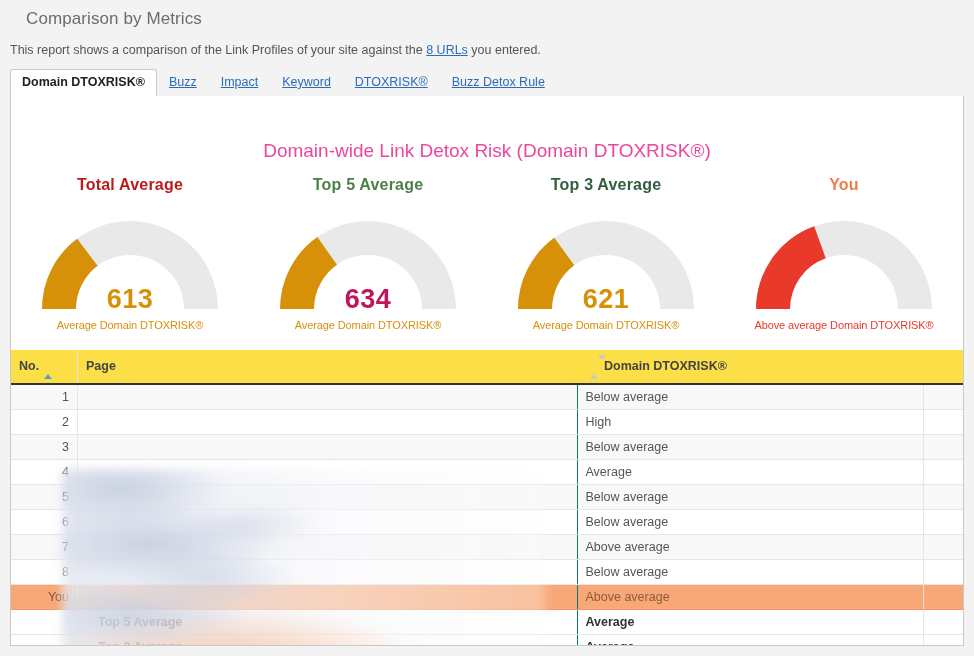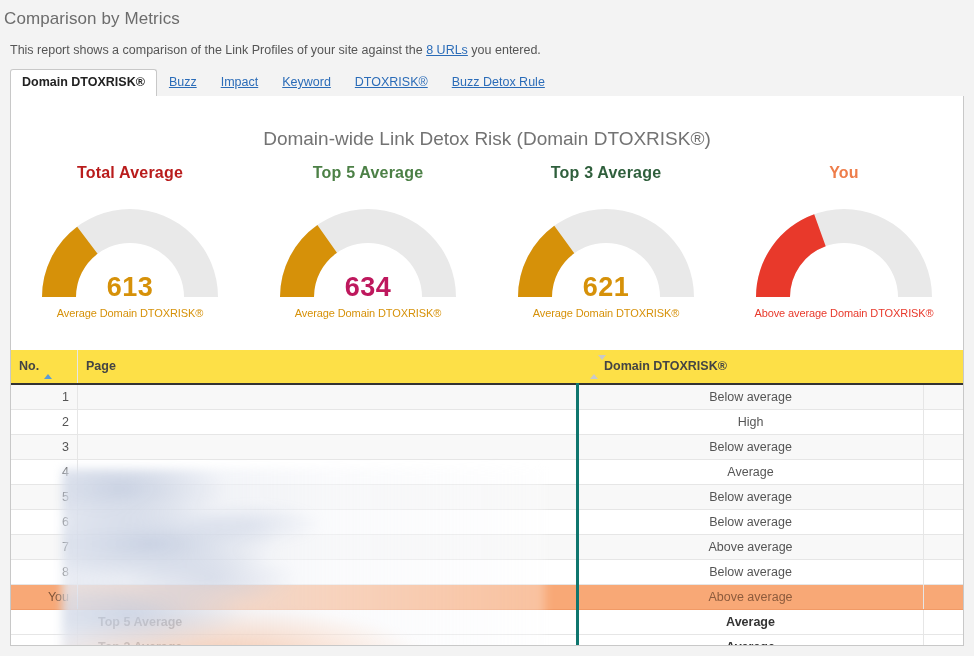--- a/index.html
+++ b/index.html
@@ -12,21 +12,21 @@
     position: relative;
     width: 974px;
     height: 656px;
     background: #f3f3f3;
     overflow: hidden;
   }
 
   
   .page-title {
     position: absolute;
-    left: 4px; top: 9px;
+    left: 26px; top: 9px;
     font-size: 17px;
     color: #6c6c6c;
     font-weight: 400;
     letter-spacing: .1px;
   }
   .page-subtitle {
     position: absolute;
     left: 10px; top: 43px;
     font-size: 12.5px;
     color: #555;
@@ -78,22 +78,22 @@
     background: #fff;
     border: 1px solid #c8c8c8;
     border-top: none;
     box-sizing: border-box;
     overflow: hidden;
   }
 
   .chart-title {
     text-align: center;
     font-size: 19px;
-    color: #737373;
-    margin-top: 32px;
+    color: #ec4899;
+    margin-top: 44px;
     font-weight: 400;
   }
 
   
   .gauges {
     display: flex;
     margin-top: 14px;
   }
   .gauge-col {
     flex: 1 1 0;
@@ -150,21 +150,21 @@
   .tbl td {
     padding: 4px 8px;
     height: 16px;
     border-bottom: 1px solid #e6e6e6;
     vertical-align: middle;
     overflow: hidden;
     white-space: nowrap;
   }
   .c-no    { width: 50px;  text-align: right; border-right: 1px solid #e6e6e6;}
   .c-page  { width: 483px; }
-  .c-risk  { width: 330px; text-align: center; border-left: 3px solid #0f766e;}
+  .c-risk  { width: 330px; text-align: left; border-left: 1px solid #0f766e;}
   .c-val   { width: 91px;  text-align: right; border-left: 1px solid #e6e6e6;}
 
   .tbl th.c-no   { text-align: left; }
   .tbl th.c-page { text-align: left; }
   .tbl th.c-risk { text-align: left; border-left: none;}
   .tbl th.c-val  { text-align: right; border-left:none;}
 
   tr.zebra td { background: #f8f8f8; }
   tr.plain td { background: #fff; }
 

